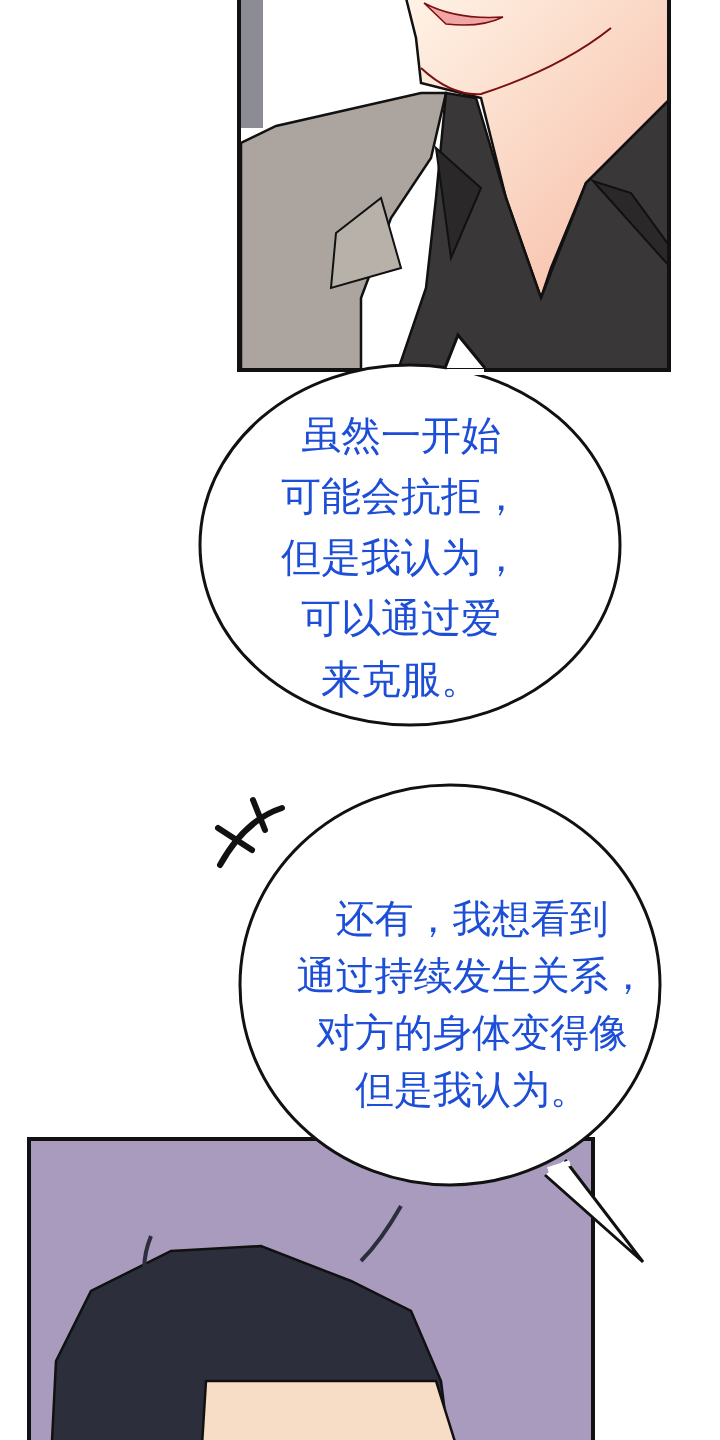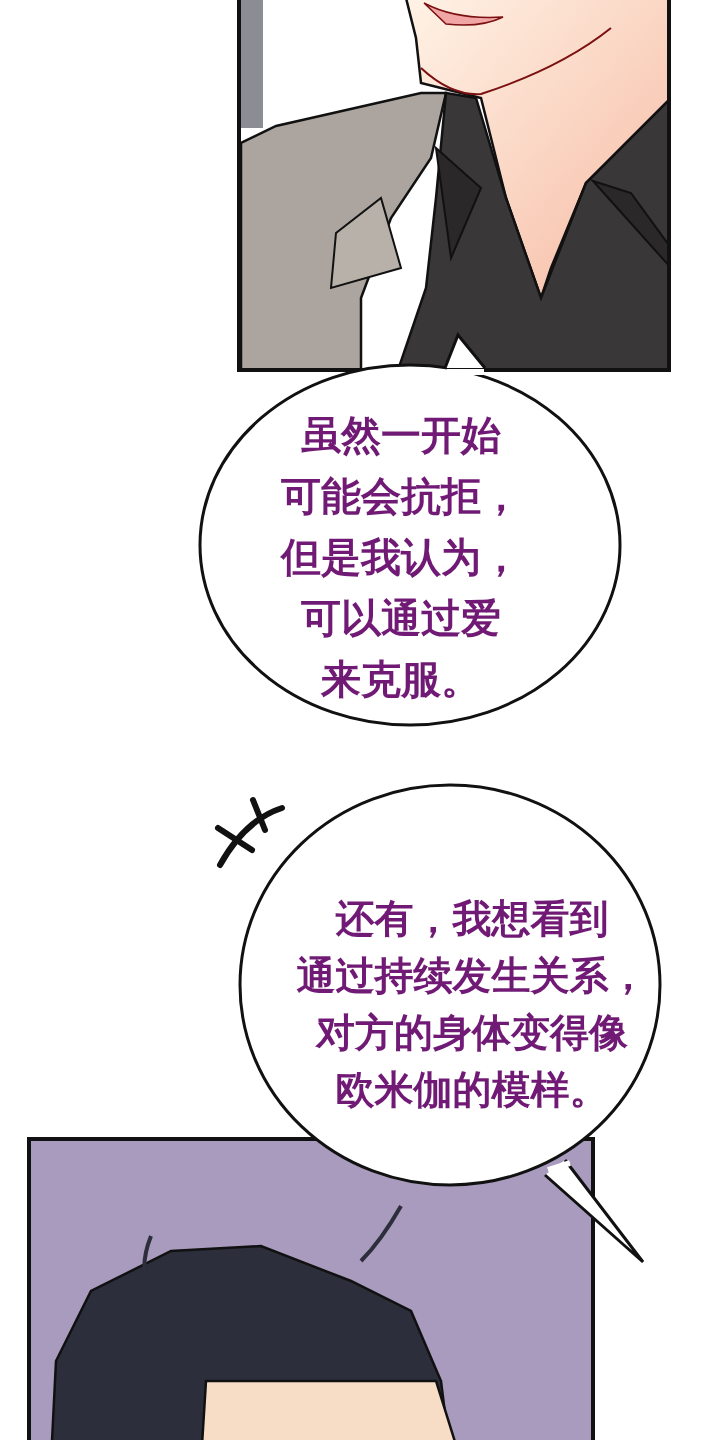--- a/index.html
+++ b/index.html
@@ -5,21 +5,21 @@
   html, body { margin: 0; padding: 0; }
   body {
     width: 720px; height: 1440px; position: relative; overflow: hidden;
     background: #ffffff;
     font-family: "DejaVu Sans", "Liberation Sans", sans-serif;
   }
   .panel { position: absolute; overflow: hidden; box-sizing: border-box; border: 4px solid #111; }
   .panel-top { left: 237px; top: -6px; width: 434px; height: 378px; background: #ffffff; }
   .panel-bottom { left: 27px; top: 1137px; width: 568px; height: 320px; background: #a89bbd; }
   .bubble-text {
-    position: absolute; color: #701a75; font-weight: bold; text-align: center;
+    position: absolute; color: #1d4ed8; font-weight: normal; text-align: center;
     line-height: 1.5; white-space: pre;
   }
   .bubble1-text { left: 236px; top: 405px; width: 330px; font-size: 40px; line-height: 61px; }
   .bubble2-text { left: 262px; top: 890px; width: 420px; font-size: 39px; line-height: 57px; }
   svg { position: absolute; left: 0; top: 0; }
 </style>
 </head>
 <body>
 
 <div class="panel panel-top">
@@ -80,13 +80,13 @@
 </svg>
 
 <div class="bubble-text bubble1-text">虽然一开始
 可能会抗拒，
 但是我认为，
 可以通过爱
 来克服。</div>
 <div class="bubble-text bubble2-text">还有，我想看到
 通过持续发生关系，
 对方的身体变得像
-欧米伽的模样。</div>
+但是我认为。</div>
 
 </body></html>

